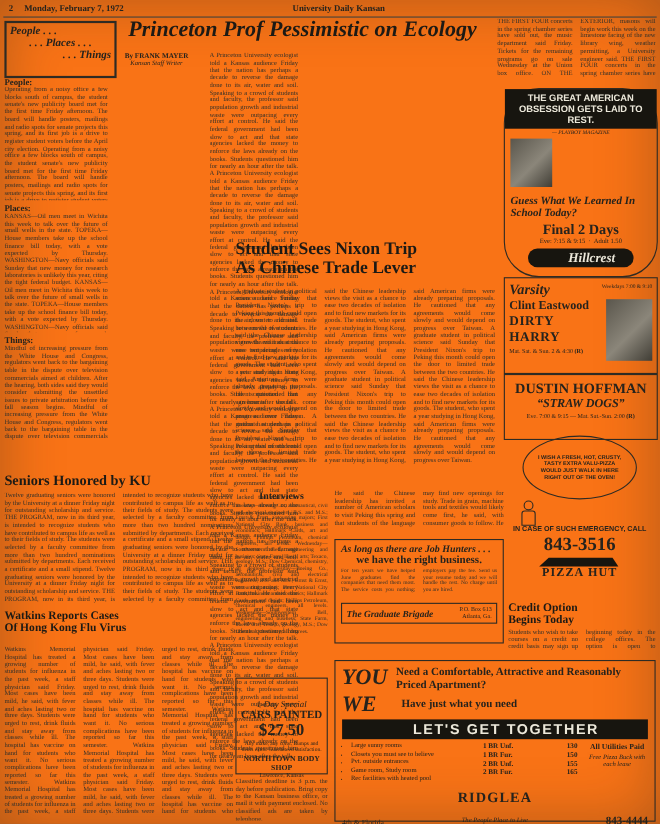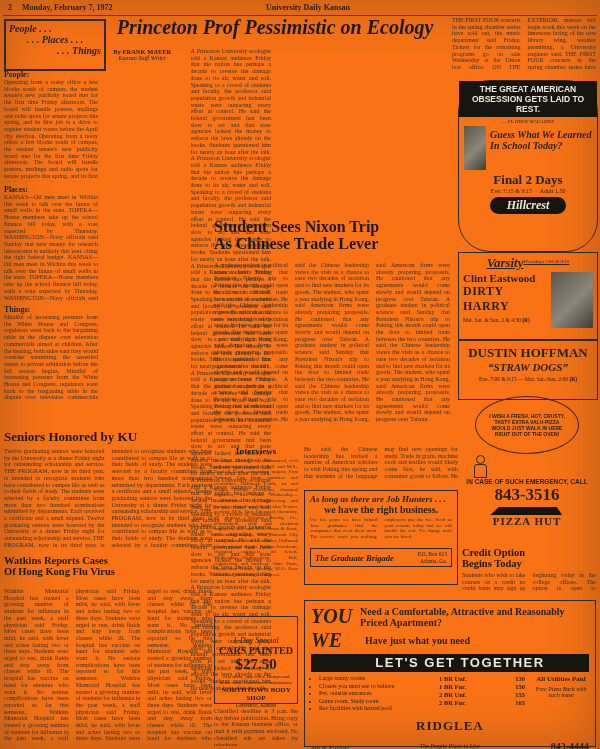--- a/index.html
+++ b/index.html
@@ -58,35 +58,35 @@
       <div class="i" style="font-size:6px;">Kansan Staff Writer</div>
     </div>
     <div class="greek">A Princeton University ecologist told a Kansas audience Friday that the nation has perhaps a decade to reverse the damage done to its air, water and soil. Speaking to a crowd of students and faculty, the professor said population growth and industrial waste were outpacing every effort at control. He said the federal government had been slow to act and that state agencies lacked the money to enforce the laws already on the books. Students questioned him for nearly an hour after the talk. A Princeton University ecologist told a Kansas audience Friday that the nation has perhaps a decade to reverse the damage done to its air, water and soil. Speaking to a crowd of students and faculty, the professor said population growth and industrial waste were outpacing every effort at control. He said the federal government had been slow to act and that state agencies lacked the money to enforce the laws already on the books. Students questioned him for nearly an hour after the talk. A Princeton University ecologist told a Kansas audience Friday that the nation has perhaps a decade to reverse the damage done to its air, water and soil. Speaking to a crowd of students and faculty, the professor said population growth and industrial waste were outpacing every effort at control. He said the federal government had been slow to act and that state agencies lacked the money to enforce the laws already on the books. Students questioned him for nearly an hour after the talk. A Princeton University ecologist told a Kansas audience Friday that the nation has perhaps a decade to reverse the damage done to its air, water and soil. Speaking to a crowd of students and faculty, the professor said population growth and industrial waste were outpacing every effort at control. He said the federal government had been slow to act and that state agencies lacked the money to enforce the laws already on the books. Students questioned him for nearly an hour after the talk. A Princeton University ecologist told a Kansas audience Friday that the nation has perhaps a decade to reverse the damage done to its air, water and soil. Speaking to a crowd of students and faculty, the professor said population growth and industrial waste were outpacing every effort at control. He said the federal government had been slow to act and that state agencies lacked the money to enforce the laws already on the books. Students questioned him for nearly an hour after the talk. A Princeton University ecologist told a Kansas audience Friday that the nation has perhaps a decade to reverse the damage done to its air, water and soil. Speaking to a crowd of students and faculty, the professor said population growth and industrial waste were outpacing every effort at control. He said the federal government had been slow to act and that state agencies lacked the money to enforce the laws already on the books. Students questioned him for nearly an hour after the talk.</div>
   </div>
 
   <div class="abs c2 greek" style="left:452px;top:17px;width:144px;height:60px;">THE FIRST FOUR concerts in the spring chamber series have sold out, the music department said Friday. Tickets for the remaining programs go on sale Wednesday at the Union box office. ON THE EXTERIOR, masons will begin work this week on the limestone facing of the new library wing, weather permitting, a University engineer said. THE FIRST FOUR concerts in the spring chamber series have sold out, the music department said Friday. Tickets for the remaining programs go on sale Wednesday at the Union box office. ON THE EXTERIOR, masons will begin work this week on the limestone facing of the new library wing, weather permitting, a University engineer said.</div>
 
   <div class="abs ad" style="left:458px;top:80px;width:138px;height:170px;border-radius:32px;">
     <div class="band ctr b" style="padding:3px 4px;font-family:'Liberation Sans',sans-serif;font-size:8.5px;line-height:10px;">THE GREAT AMERICAN OBSESSION GETS LAID TO REST.</div>
     <div class="ctr i" style="font-size:5px;margin-top:2px;">— PLAYBOY MAGAZINE</div>
-    <div style="display:flex;gap:4px;padding:2px 5px;">
+    <div style="display:flex;gap:4px;padding:2px 5px;flex-direction:column;">
       <div class="photo" style="width:38px;height:44px;"></div>
       <div class="b i" style="font-size:10px;line-height:11px;padding-top:3px;">Guess What We Learned In School Today?</div>
     </div>
     <div class="ctr b" style="font-size:13px;">Final 2 Days</div>
     <div class="ctr" style="font-size:6px;">
       <span>Eve: 7:15 &amp; 9:15</span>
       &nbsp;·&nbsp;
       <span>Adult 1.50</span>
     </div>
-    <div class="band b i ctr" style="width:76px;margin:3px auto 0;border-radius:9px;font-size:12px;line-height:17px;">Hillcrest</div>
+    <div class="band b i ctr" style="width:76px;margin:3px auto 0;border-radius:9px;font-size:12px;line-height:17px;padding-left:20px;">Hillcrest</div>
   </div>
 
   <div class="abs ad" style="left:458px;top:252px;width:138px;height:86px;">
-    <div style="display:flex;justify-content:center;padding:2px 4px 0;text-decoration:underline;">
+    <div style="display:flex;justify-content:space-between;padding:2px 4px 0;">
       <span class="b i" style="font-size:13px;">Varsity</span>
       <span style="font-size:5px;padding-top:4px;">Weekdays 7:00 &amp; 9:10</span>
     </div>
     <div style="display:flex;gap:5px;padding:1px 4px;">
       <div style="flex:1;">
         <div class="b" style="font-size:11px;">Clint Eastwood</div>
         <div class="b" style="font-size:12px;letter-spacing:.5px;">DIRTY HARRY</div>
         <div style="font-size:5.5px;margin-top:3px;">
           <span>Mat. Sat. &amp; Sun. 2 &amp; 4:30</span>
           <span class="b">(R)</span>

